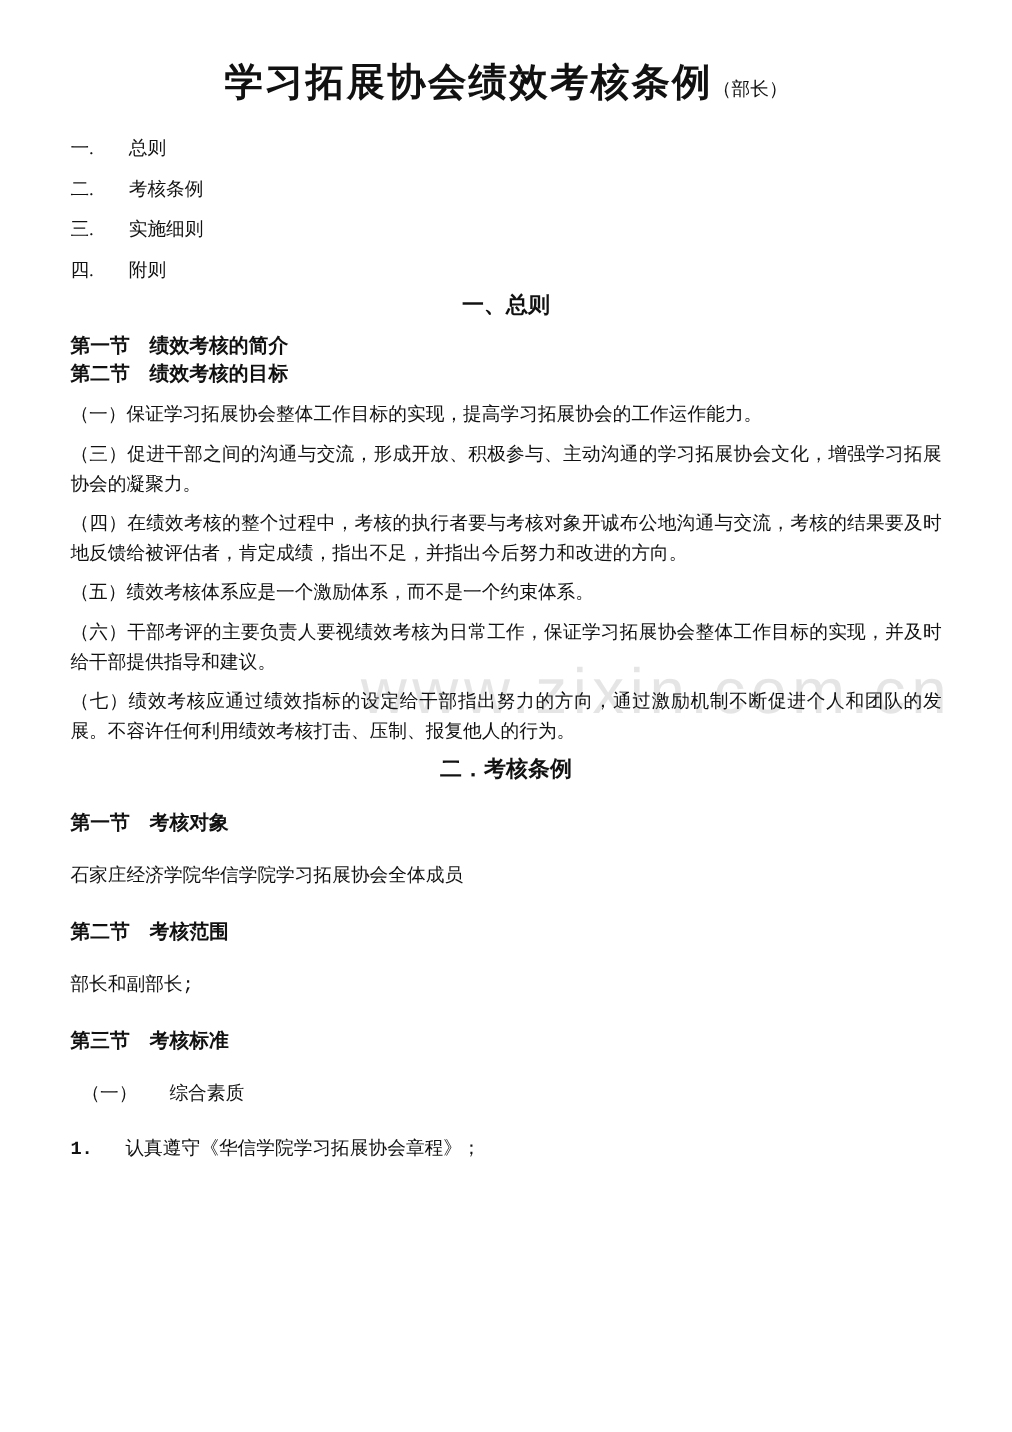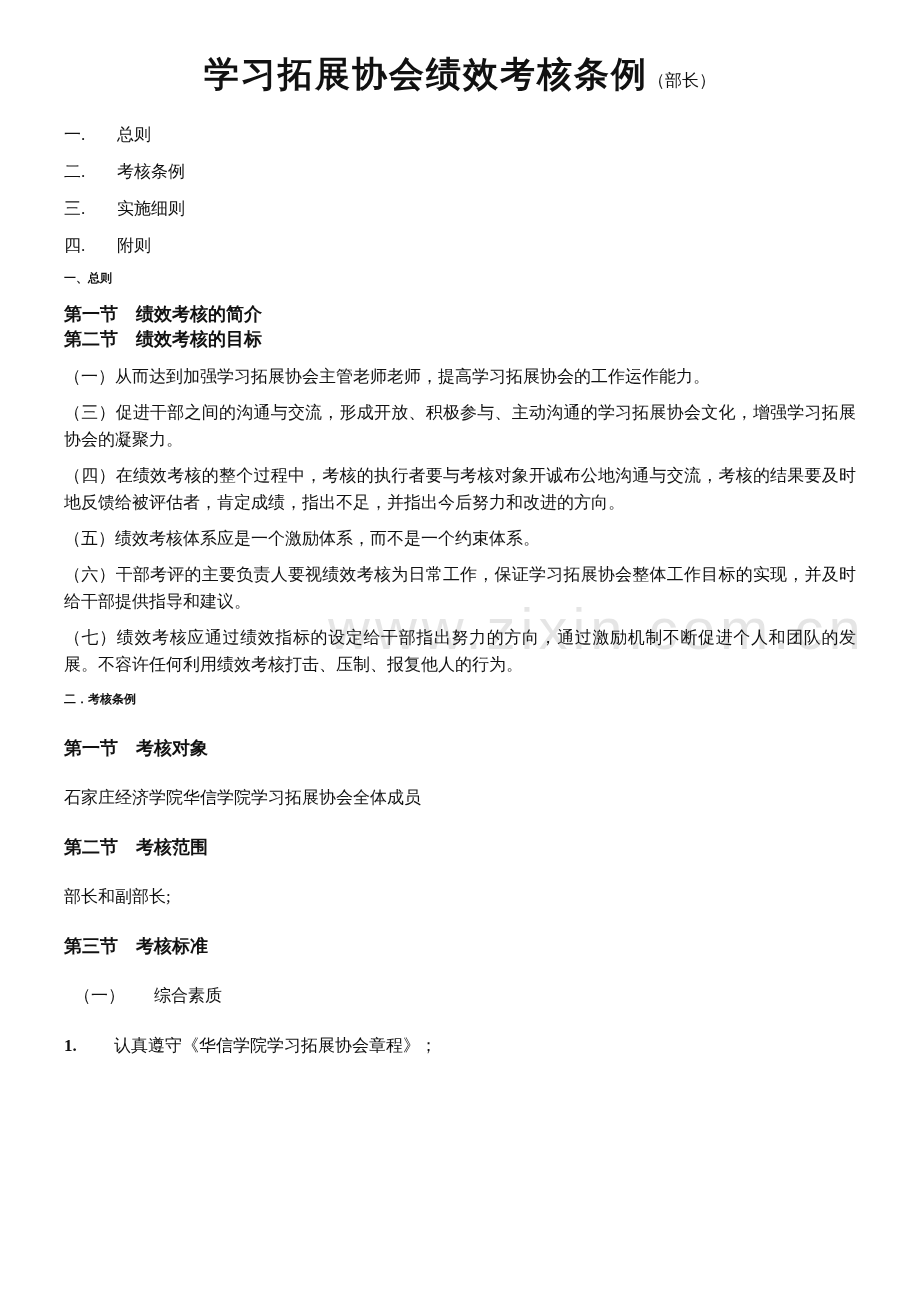--- a/index.html
+++ b/index.html
@@ -36,21 +36,22 @@
   .toc { margin-top: 10px; }
   .toc-row {
     display: flex;
     align-items: center;
     height: 37px;
     font-size: 17px;
   }
   .toc-num { width: 53px; flex: 0 0 53px; }
   h2.center-heading {
     margin-top: 2px;
-    font-size: 12px;
+    text-align: center;
+    font-size: 20px;
     font-weight: 700;
     line-height: 25px;
     font-family: "Liberation Sans", "DejaVu Sans", sans-serif;
   }
   h3.sec-heading {
     font-size: 18px;
     font-weight: 700;
     line-height: 25px;
     font-family: "Liberation Sans", "DejaVu Sans", sans-serif;
   }
@@ -68,20 +69,21 @@
     line-height: 27px;
     margin-bottom: 9px;
     text-align: justify;
   }
   .part2-heading { margin-top: 7px; }
   .part2 .sec-heading { margin-top: 24px; }
   .part2 p.body-line {
     margin-top: 23px;
     font-size: 17px;
     line-height: 27px;
+    font-family: Liberation Mono, monospace;
   }
   .inline-num-row {
     display: flex;
     align-items: baseline;
   }
   .quality-row { padding-left: 10px; }
   .quality-row .num { width: 80px; flex: 0 0 80px; }
   .rule-row .num { width: 50px; flex: 0 0 50px; font-weight: 700; }
   .watermark {
     position: absolute;
@@ -127,21 +129,21 @@
       </div>
     </div>
 
     <div class="part1">
       <h2 class="center-heading">一、总则</h2>
 
       <h3 class="sec-heading p1-sec1-heading">第一节　绩效考核的简介</h3>
 
       <h3 class="sec-heading p1-sec2-heading">第二节　绩效考核的目标</h3>
       <div class="goals">
-        <p class="goal-item">（一）从而达到加强学习拓展协会主管老师老师，提高学习拓展协会的工作运作能力。</p>
+        <p class="goal-item">（一）保证学习拓展协会整体工作目标的实现，提高学习拓展协会的工作运作能力。</p>
         <p class="goal-item">（三）促进干部之间的沟通与交流，形成开放、积极参与、主动沟通的学习拓展协会文化，增强学习拓展协会的凝聚力。</p>
         <p class="goal-item">（四）在绩效考核的整个过程中，考核的执行者要与考核对象开诚布公地沟通与交流，考核的结果要及时地反馈给被评估者，肯定成绩，指出不足，并指出今后努力和改进的方向。</p>
         <p class="goal-item">（五）绩效考核体系应是一个激励体系，而不是一个约束体系。</p>
         <p class="goal-item">（六）干部考评的主要负责人要视绩效考核为日常工作，保证学习拓展协会整体工作目标的实现，并及时给干部提供指导和建议。</p>
         <p class="goal-item">（七）绩效考核应通过绩效指标的设定给干部指出努力的方向，通过激励机制不断促进个人和团队的发展。不容许任何利用绩效考核打击、压制、报复他人的行为。</p>
       </div>
     </div>
 
     <div class="part2">
       <h2 class="center-heading part2-heading">二．考核条例</h2>

